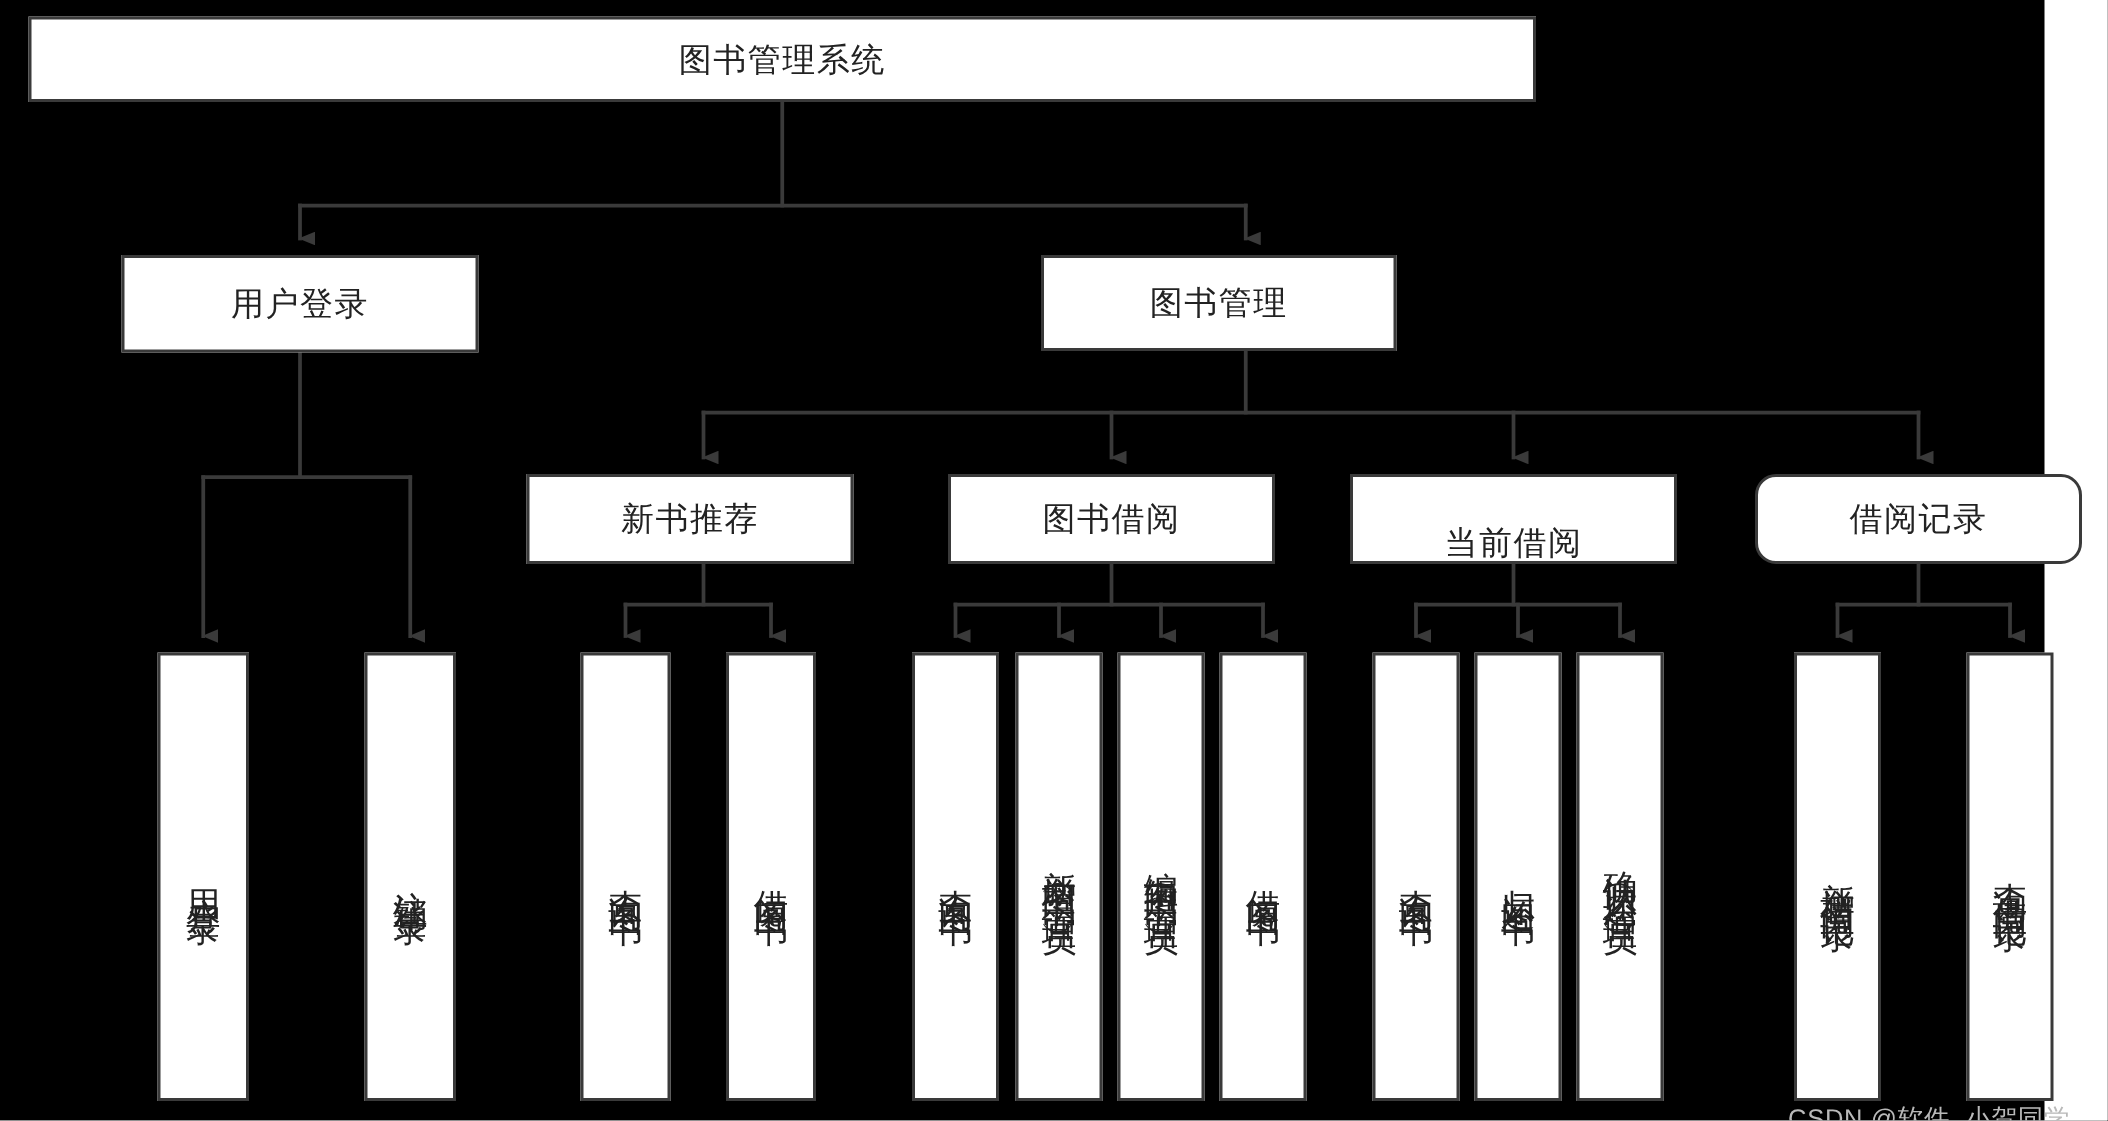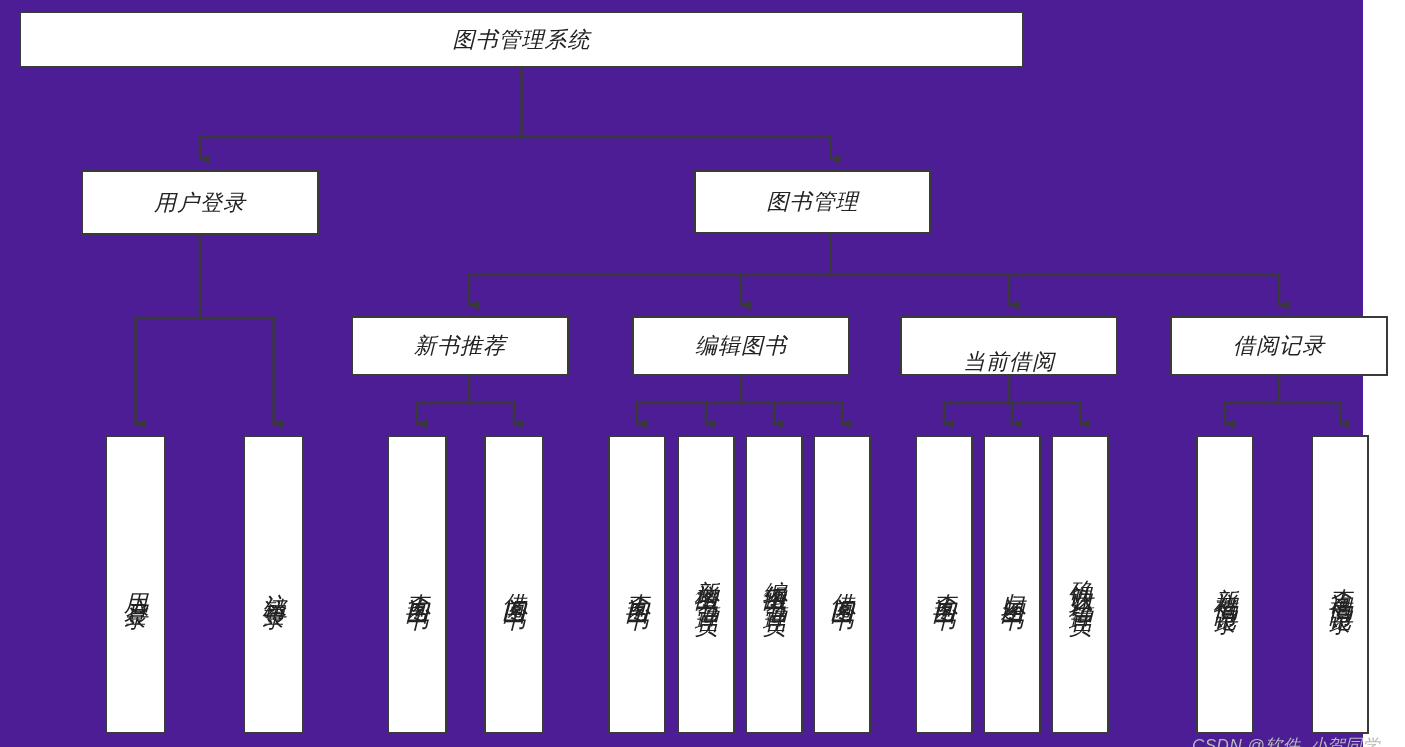--- a/index.html
+++ b/index.html
@@ -3,21 +3,21 @@
 <meta charset="utf-8">
 <title>图书管理系统</title>
 <style>
   html,body{margin:0;padding:0;background:#ffffff;}
   body{
     width:1405px;height:747px;
     font-family:"Liberation Sans","DejaVu Sans",sans-serif;
     overflow:hidden;
     position:relative;
   }
-  #diagram-root{position:relative;width:1363px;height:747px;background:#4c1d95;font-style:italic;}
+  #diagram-root{position:relative;width:1363px;height:747px;background:#000000;}
   svg#tree-svg{position:absolute;left:0;top:0;width:1405px;height:747px;display:block;}
   .node-box{
     position:absolute;
     box-sizing:border-box;
     background:#ffffff;
     border:2.5px solid #3a3a3a;
     display:flex;
     align-items:center;
     justify-content:center;
     color:#222222;
@@ -109,26 +109,26 @@
       <div class="node-box vertical" style="left: 105px; top: 435px; width: 61px; height: 299px;">
         <span class="node-label">用户登录</span>
       </div>
       <div class="node-box vertical" style="left: 243px; top: 435px; width: 61px; height: 299px;">
         <span class="node-label">注销登录</span>
       </div>
       <div class="node-box" style="left: 351px; top: 316px; width: 218px; height: 60px;">
         <span class="node-label">新书推荐</span>
       </div>
       <div class="node-box" style="left: 632px; top: 316px; width: 218px; height: 60px;">
-        <span class="node-label">编辑图书</span>
+        <span class="node-label">图书借阅</span>
       </div>
       <div class="node-box" style="left: 900px; top: 316px; width: 218px; height: 60px; align-items: flex-end;">
         <span class="node-label">当前借阅</span>
       </div>
-      <div class="node-box" style="left: 1170px; top: 316px; width: 218px; height: 60px;">
+      <div class="node-box" style="left: 1170px; top: 316px; width: 218px; height: 60px; border-radius: 14px;">
         <span class="node-label">借阅记录</span>
       </div>
       <div class="node-box vertical" style="left: 387px; top: 435px; width: 60px; height: 299px;">
         <span class="node-label">查询图书</span>
       </div>
       <div class="node-box vertical" style="left: 484px; top: 435px; width: 60px; height: 299px;">
         <span class="node-label">借阅图书</span>
       </div>
       <div class="node-box vertical" style="left: 608px; top: 435px; width: 58px; height: 299px;">
         <span class="node-label">查询图书</span>

